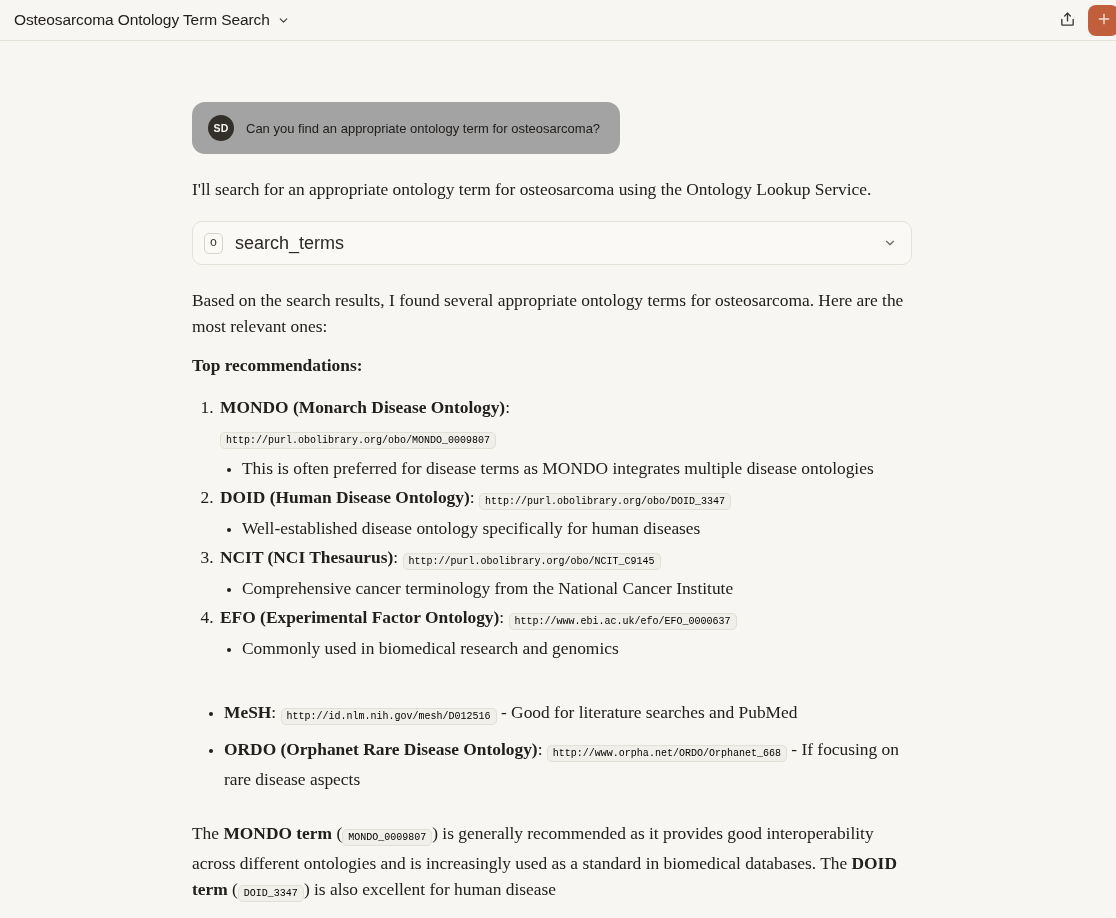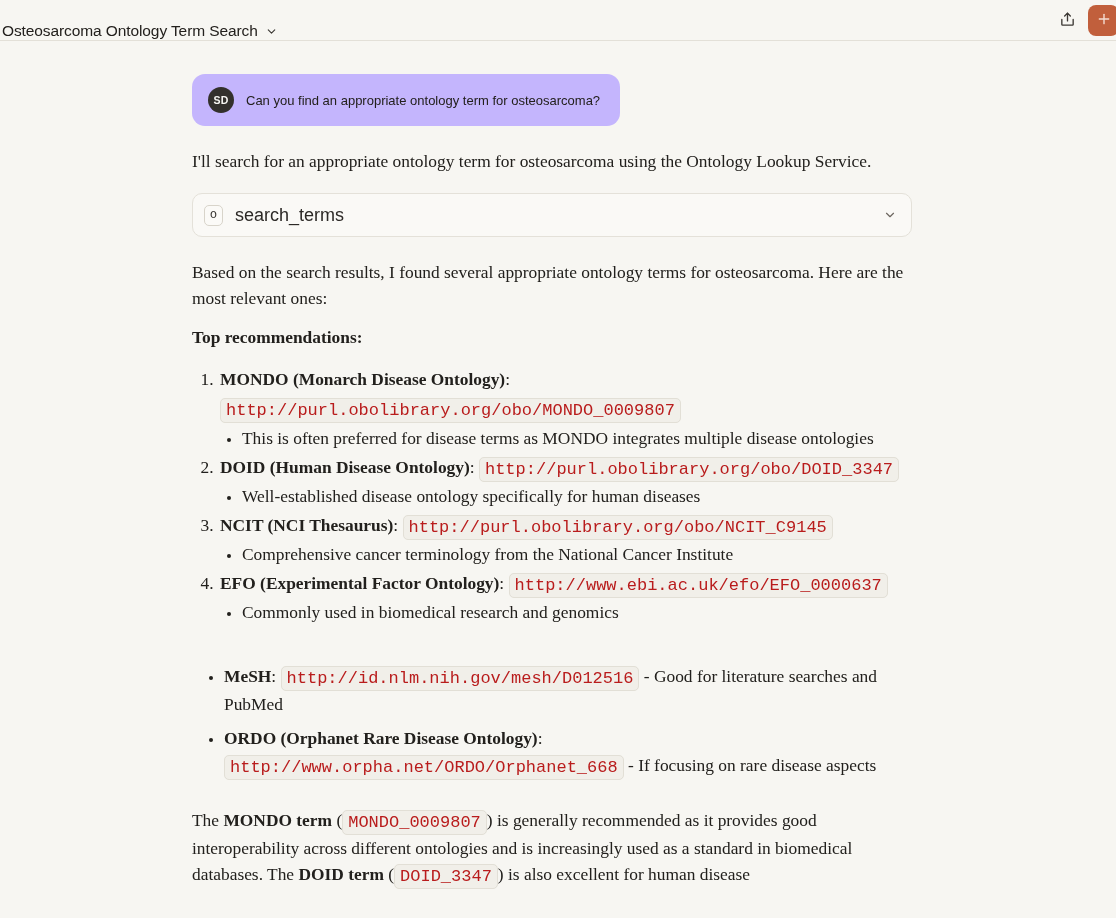--- a/index.html
+++ b/index.html
@@ -14,22 +14,22 @@
     color: #24211e;
   }
 
   
   .topbar {
     position: relative;
     height: 41px;
     background: #f7f6f2;
     border-bottom: 1px solid #e3e0d8;
     display: flex;
-    align-items: flex-end;
-    padding-left: 2px;
+    align-items: center;
+    padding-left: 14px;
   }
   .topbar-title {
     font-family: "Liberation Sans", "DejaVu Sans", sans-serif;
     font-size: 15.5px;
     font-weight: 400;
     color: #23201d;
     letter-spacing: -0.1px;
     white-space: nowrap;
   }
   .title-chevron {
@@ -75,24 +75,25 @@
   .thread {
     width: 726px;
     margin-left: 192px;
   }
 
   
   .user-bubble {
     display: inline-flex;
     align-items: center;
     gap: 12px;
-    background: #c4b5fd;
+    background: #a3a3a3;
     border-radius: 13px;
     padding: 13px 20px 13px 16px;
     max-width: 720px;
+    margin-top: 28px;
   }
   .avatar {
     flex: none;
     width: 26px; height: 26px;
     border-radius: 50%;
     background: #33302c;
     color: #f7f6f2;
     font-family: "Liberation Sans", "DejaVu Sans", sans-serif;
     font-size: 10.5px;
     font-weight: 700;
@@ -116,22 +117,22 @@
   .assistant p { margin: 0 0 6px 0; }
   .assistant p.para { margin: 0 0 4px 0; }
   .spacer-lg { height: 22px; }
   .spacer-md { height: 15px; }
   .spacer-sm { height: 9px; }
 
   strong { font-weight: 700; }
 
   code {
     font-family: "Liberation Mono", "DejaVu Sans Mono", monospace;
-    font-size: 17px;
-    color: #b91c1c;
+    font-size: 10px;
+    color: #000000;
     background: #f1efe9;
     border: 1px solid #e2dfd6;
     border-radius: 5px;
     padding: 1.5px 5px 2.5px 5px;
     white-space: nowrap;
   }
 
   
   .tool-box {
     width: 720px;

